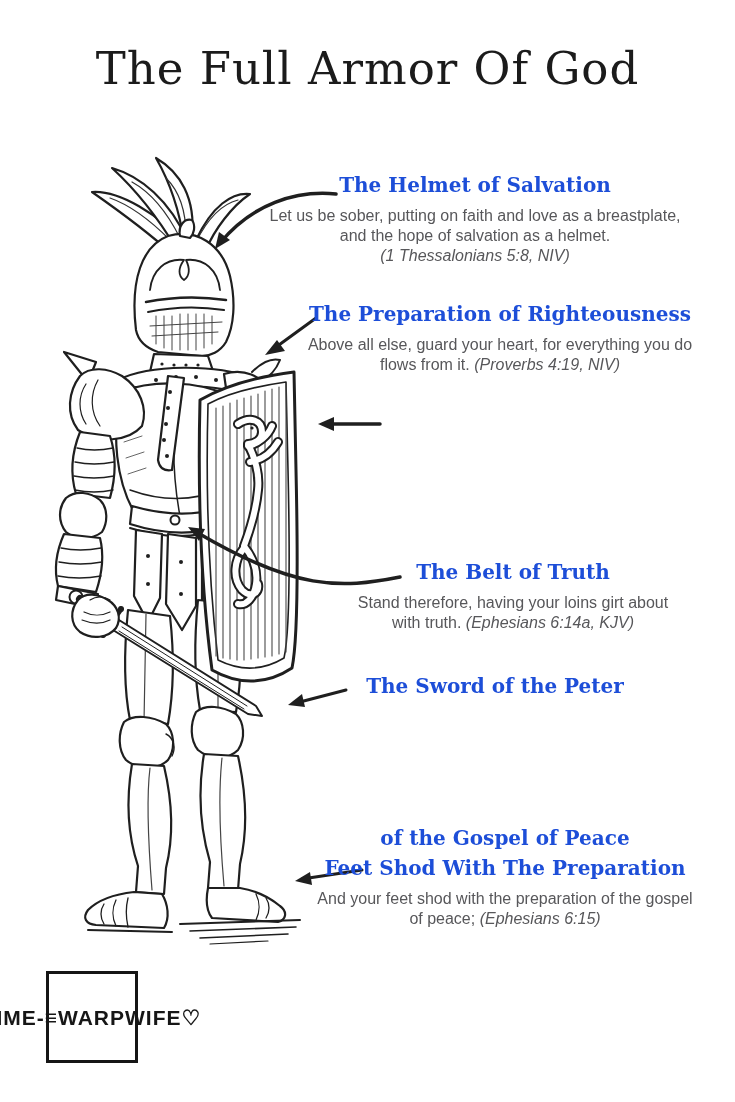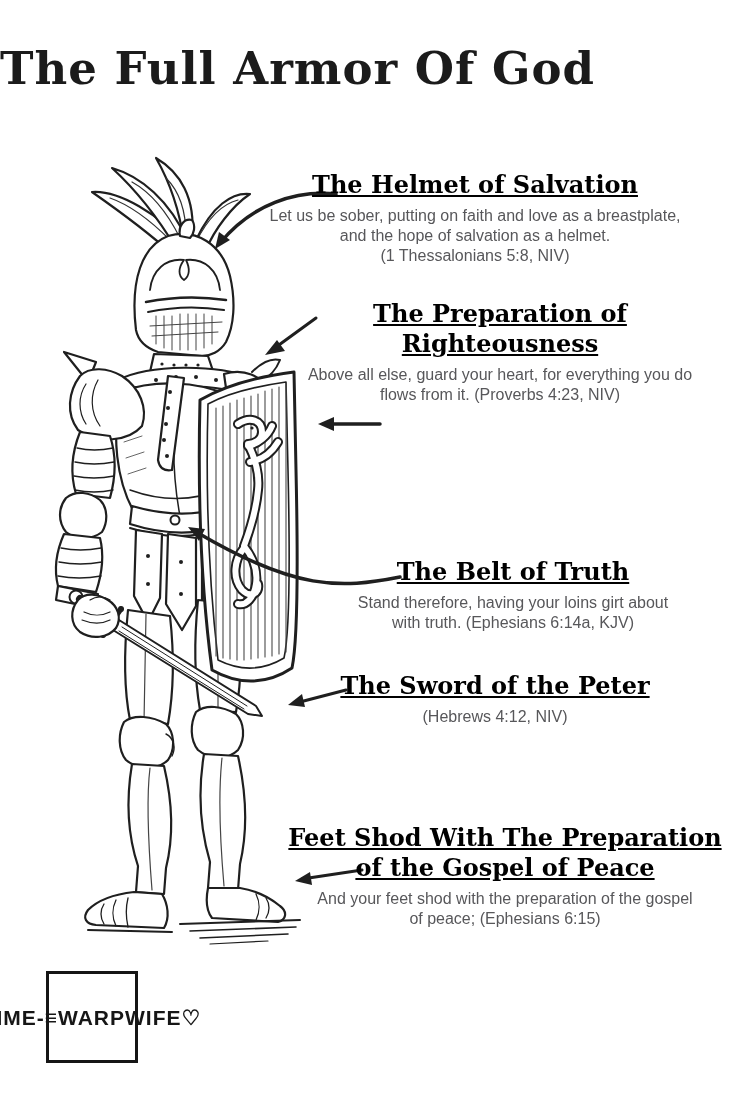--- a/index.html
+++ b/index.html
@@ -1,27 +1,27 @@
 <!DOCTYPE html>
 <html><head>
 <meta charset="utf-8">
 <style>
   html,body{margin:0;padding:0;background:#ffffff;}
   body{width:735px;height:1102px;position:relative;overflow:hidden;
        font-family:"Liberation Sans",sans-serif;}
   .stage{position:absolute;left:0;top:0;width:735px;height:1102px;}
-  .page-title{position:absolute;top:42px;left:0;width:735px;text-align:left;
-    font-family:"DejaVu Serif",serif;font-weight:700;font-size:45px;
+  .page-title{position:absolute;top:42px;left:0;width:735px;text-align:center;
+    font-family:"DejaVu Serif",serif;font-weight:400;font-size:45px;
     letter-spacing:1px;color:#1b1b1b;}
   svg.overlay{position:absolute;left:0;top:0;}
   .section{position:absolute;text-align:center;}
-  .heading{font-family:"DejaVu Serif",serif;font-weight:700;font-size:24px;
-    line-height:30px;color:#000000;text-decoration:underline;}
+  .heading{font-family:"DejaVu Serif",serif;font-weight:700;font-size:20px;
+    line-height:30px;color:#1d4ed8;}
   .body{margin:6px auto 0;font-size:16px;line-height:20px;color:#57575a;}
-  .ref{color:#57575a;}
+  .ref{color:#57575a;font-style:italic;}
   .ref-block{display:block;}
   #s1{top:170px;left:250px;width:450px}
   #s1 .body{max-width:430px}
   #s2{top:299px;left:275px;width:450px}
   #s2 .body{max-width:400px}
   #s3{top:409px;left:285px;width:440px}
   #s3 .body{max-width:420px}
   #s4{top:557px;left:288px;width:450px}
   #s4 .body{max-width:340px}
   #s5{top:671px;left:265px;width:460px}
@@ -286,43 +286,42 @@
     <div class="body">
       <span>Let us be sober, putting on faith and love as a breastplate, and the hope of salvation as a helmet.</span>
       <span class="ref ref-block">(1 Thessalonians 5:8, NIV)</span>
     </div>
   </div>
 
   <div class="section" id="s2">
     <div class="heading">The Preparation of Righteousness</div>
     <div class="body">
       <span>Above all else, guard your heart, for everything you do flows from it.</span>
-      <span class="ref">(Proverbs 4:23, NIV)</span>
+      <span class="ref">(Proverbs 4:19, NIV)</span>
     </div>
   </div>
 
 
   <div class="section" id="s4">
     <div class="heading">The Belt of Truth</div>
     <div class="body">
       <span>Stand therefore, having your loins girt about with truth.</span>
       <span class="ref">(Ephesians 6:14a, KJV)</span>
     </div>
   </div>
 
   <div class="section" id="s5">
     <div class="heading">The Sword of the Peter</div>
     <div class="body">
-      <span class="ref ref-block">(Hebrews 4:12, NIV)</span>
     </div>
   </div>
 
   <div class="section" id="s6">
+    <div class="heading">of the Gospel of Peace</div>
     <div class="heading">Feet Shod With The Preparation</div>
-    <div class="heading">of the Gospel of Peace</div>
     <div class="body">
       <span>And your feet shod with the preparation of the gospel of peace;</span>
       <span class="ref">(Ephesians 6:15)</span>
     </div>
   </div>
 
   <div class="logo-box">
     <div>TIME-</div>
     <div>≡WARP</div>
     <div>WIFE♡</div>

